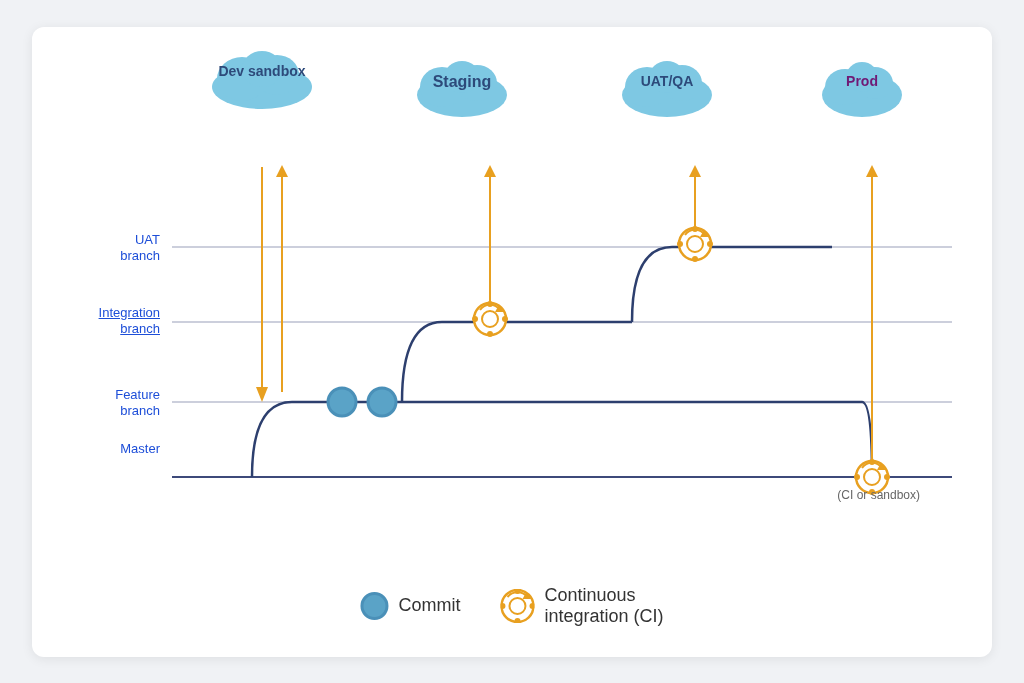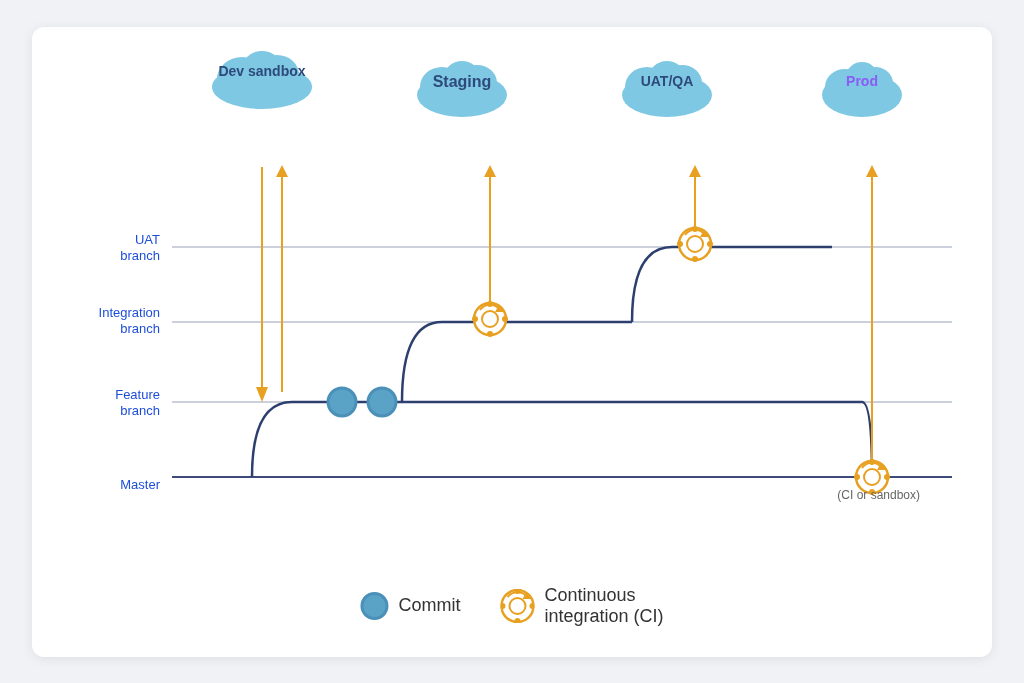--- a/index.html
+++ b/index.html
@@ -195,28 +195,28 @@
   </div>
 
   <div class="cloud" style="left: 785px; top: 28px; width: 90px;">
     <div style="position:relative; width:90px; height:62px;">
       <svg viewBox="0 0 90 62" width="90" height="62">
         <ellipse cx="45" cy="40" rx="40" ry="22" fill="#7ec8e3"></ellipse>
         <ellipse cx="28" cy="32" rx="20" ry="18" fill="#7ec8e3"></ellipse>
         <ellipse cx="58" cy="28" rx="18" ry="16" fill="#7ec8e3"></ellipse>
         <ellipse cx="45" cy="22" rx="16" ry="15" fill="#7ec8e3"></ellipse>
       </svg>
-      <div style="position:absolute; top:18px; left:0; width:90px; text-align:center; font-size:14px; font-weight:700; color:#8b5cf6;">Prod</div>
+      <div style="position:absolute; top:18px; left:0; width:90px; text-align:center; font-size:14px; font-weight:700; color:#701a75;">Prod</div>
     </div>
   </div>
 
   <div class="branch-label" style="top: 205px; left: 28px;">UAT<br>branch</div>
-  <div class="branch-label" style="top: 278px; left: 28px;">Integration<br>branch</div>
+  <div class="branch-label" style="top: 278px; left: 28px; text-decoration: underline;">Integration<br>branch</div>
   <div class="branch-label" style="top: 360px; left: 28px;">Feature<br>branch</div>
-  <div class="branch-label" style="top: 450px; left: 28px;">Master</div>
+  <div class="branch-label" style="top: 414px; left: 28px;">Master</div>
 
   <div style="position:absolute; bottom: 155px; right: 72px; font-size: 12px; color: #666;">(CI or sandbox)</div>
 
   <div class="legend">
     <div class="legend-item">
       <div class="legend-commit-circle"></div>
       <span class="legend-label">Commit</span>
     </div>
     <div class="legend-item">
       <svg width="34" height="34" viewBox="0 0 34 34">

